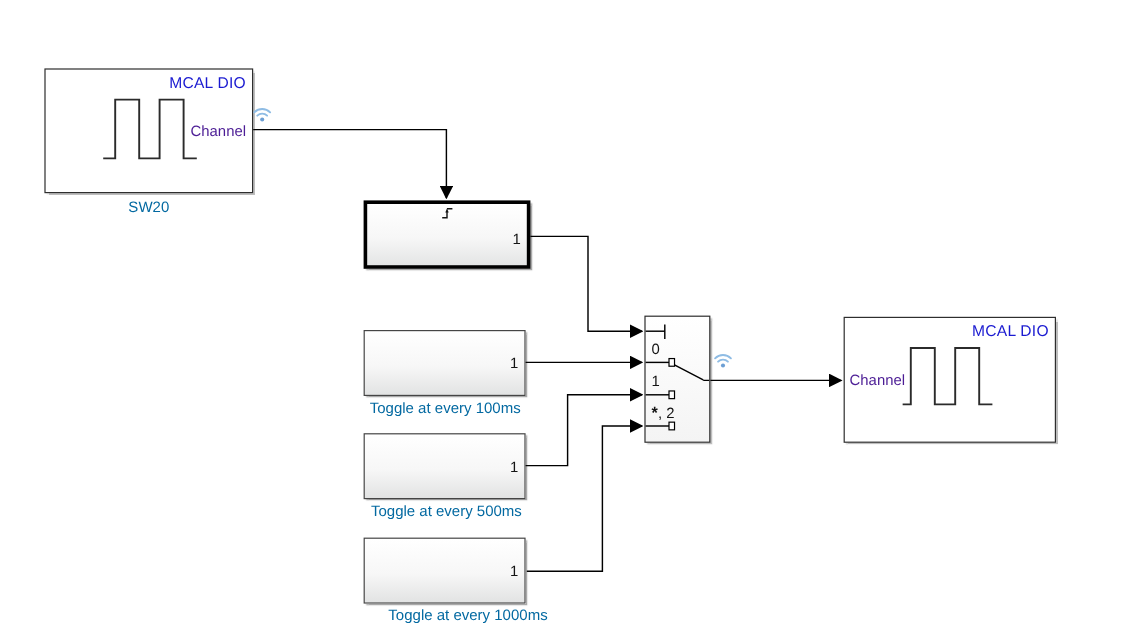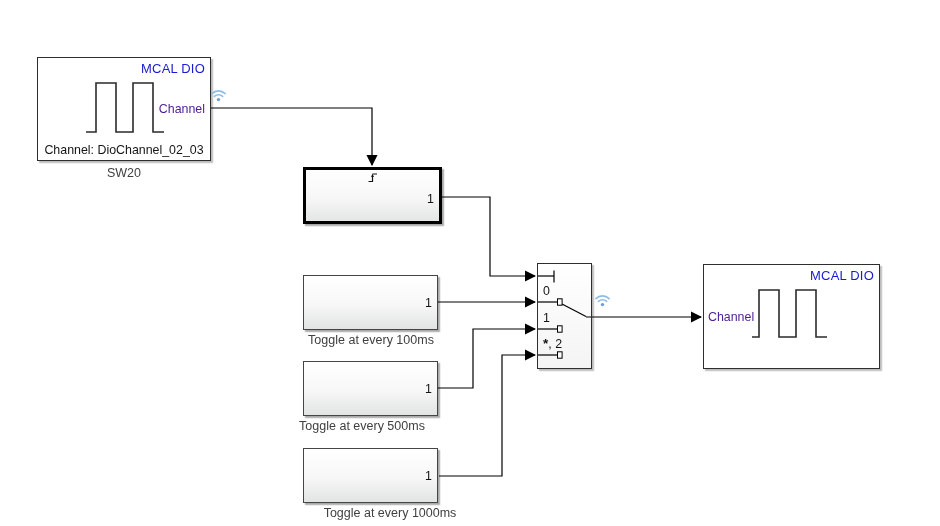--- a/index.html
+++ b/index.html
@@ -34,61 +34,60 @@
     font-size:13px; letter-spacing:0.2px; white-space:nowrap;
   }
   .param-text {
     position:absolute; bottom:3px; left:0; width:100%;
     text-align:center; font-size:12.4px; color:#141414; white-space:nowrap;
   }
   .port-label { position:absolute; font-size:12.4px; color:#4c1d95; white-space:nowrap; }
   .out-num { position:absolute; right:5px; font-size:12.4px; color:#141414; }
   .caption {
     position:absolute; transform:translateX(-50%);
-    font-size:12.5px; color:#404040; white-space:nowrap; z-index:2;
+    font-size:12.5px; color:#0369a1; white-space:nowrap; z-index:2;
   }
   .switch-label { position:absolute; font-size:12.4px; color:#141414; white-space:nowrap; z-index:3; }
   .switch-label .star { font-weight:bold; font-size:13.5px; }
   .wire-layer { position:absolute; left:0; top:0; z-index:5; pointer-events:none; }
   .badge { position:absolute; z-index:6; }
   .wave-svg { position:absolute; }
   .trigger-icon { position:absolute; top:1px; left:50%; transform:translateX(-50%); }
 </style>
 </head>
 <body>
 
 <div class="canvas">
 
   <div class="block mcal-block" style="left:37px; top:33px; width:174px; height:104px;">
     <span class="mask-title" style="color:#1a1ad1">MCAL DIO</span>
     <svg class="wave-svg" style="left:40px; top:18px;" width="92" height="62" viewBox="0 0 92 62">
       <polyline points="8,56 18,56 18,7 38,7 38,56 55,56 55,7 75,7 75,56 86,56" fill="none" stroke="#2b2b2b" stroke-width="1.6"></polyline>
     </svg>
     <span class="port-label" style="right:5px; top:44px;">Channel</span>
-    <span class="param-text">Channel: DioChannel_02_03</span>
   </div>
   <span class="caption" style="left:124px; top:142px;">SW20</span>
 
   <div class="block subsystem-block" style="left:303px; top:143px; width:139px; height:57px;">
     <svg class="trigger-icon" width="11" height="13" viewBox="0 0 11 13">
       <path d="M1,10.5 H5 V4.8 M5,3 H9.5" fill="none" stroke="#141414" stroke-width="1.2"></path>
       <polygon points="3.6,6 6.4,6 5,2.6" fill="#141414"></polygon>
     </svg>
     <span class="out-num" style="top:22px;">1</span>
   </div>
 
   <div class="block grad-block" style="left:303px; top:251px; width:135px; height:55px;">
     <span class="out-num" style="top:20px;">1</span>
   </div>
   <span class="caption" style="left:371px; top:309px;">Toggle at every 100ms</span>
 
   <div class="block grad-block" style="left:303px; top:337px; width:135px; height:55px;">
     <span class="out-num" style="top:20px;">1</span>
   </div>
-  <span class="caption" style="left:362px; top:395px;text-align:center;">Toggle at every 500ms</span>
+  <span class="caption" style="left:372px; top:395px;text-align:center;">Toggle at every 500ms</span>
 
   <div class="block grad-block" style="left:303px; top:424px; width:135px; height:55px;">
     <span class="out-num" style="top:20px;">1</span>
   </div>
   <span class="caption" style="left:390px; top:482px;">Toggle at every 1000ms</span>
 
   <div class="block switch-block" style="left:537px; top:239px; width:55px; height:106px;"></div>
   <span class="switch-label" style="left:543px; top:260px;">0</span>
   <span class="switch-label" style="left:543px; top:287px;">1</span>
   <span class="switch-label" style="left:543px; top:312px;"><span class="star">*</span><span>, 2</span></span>

